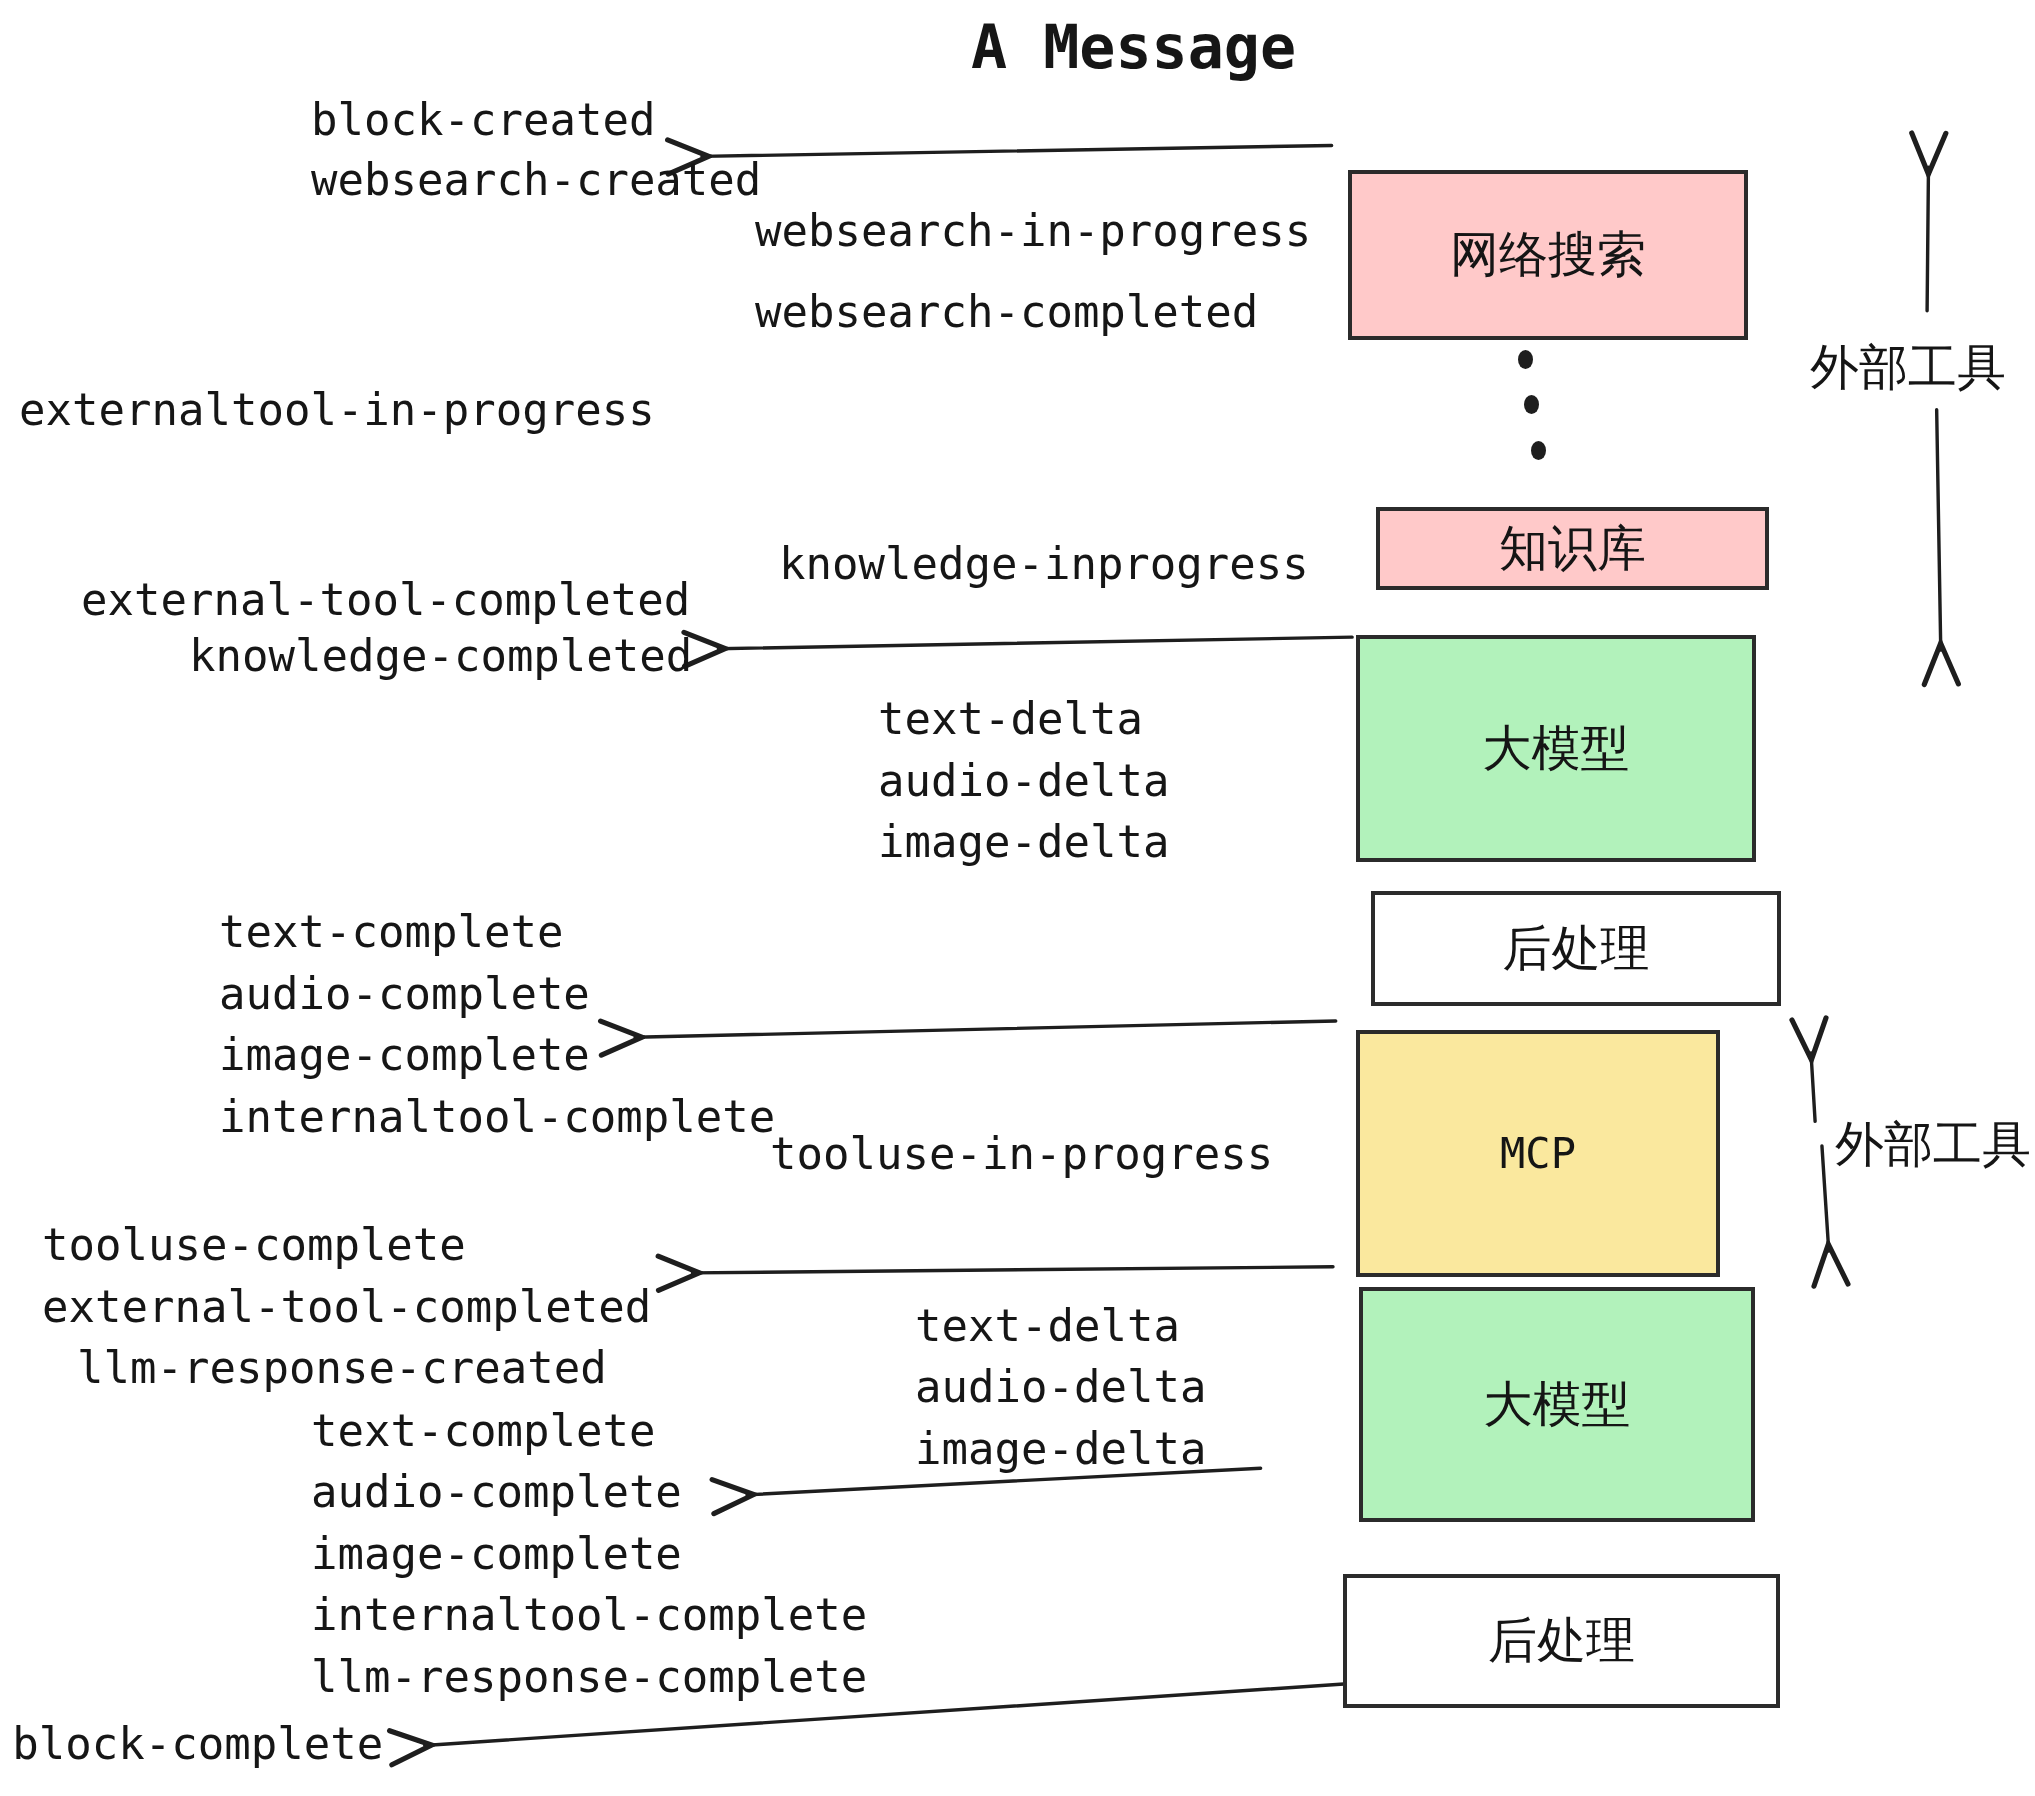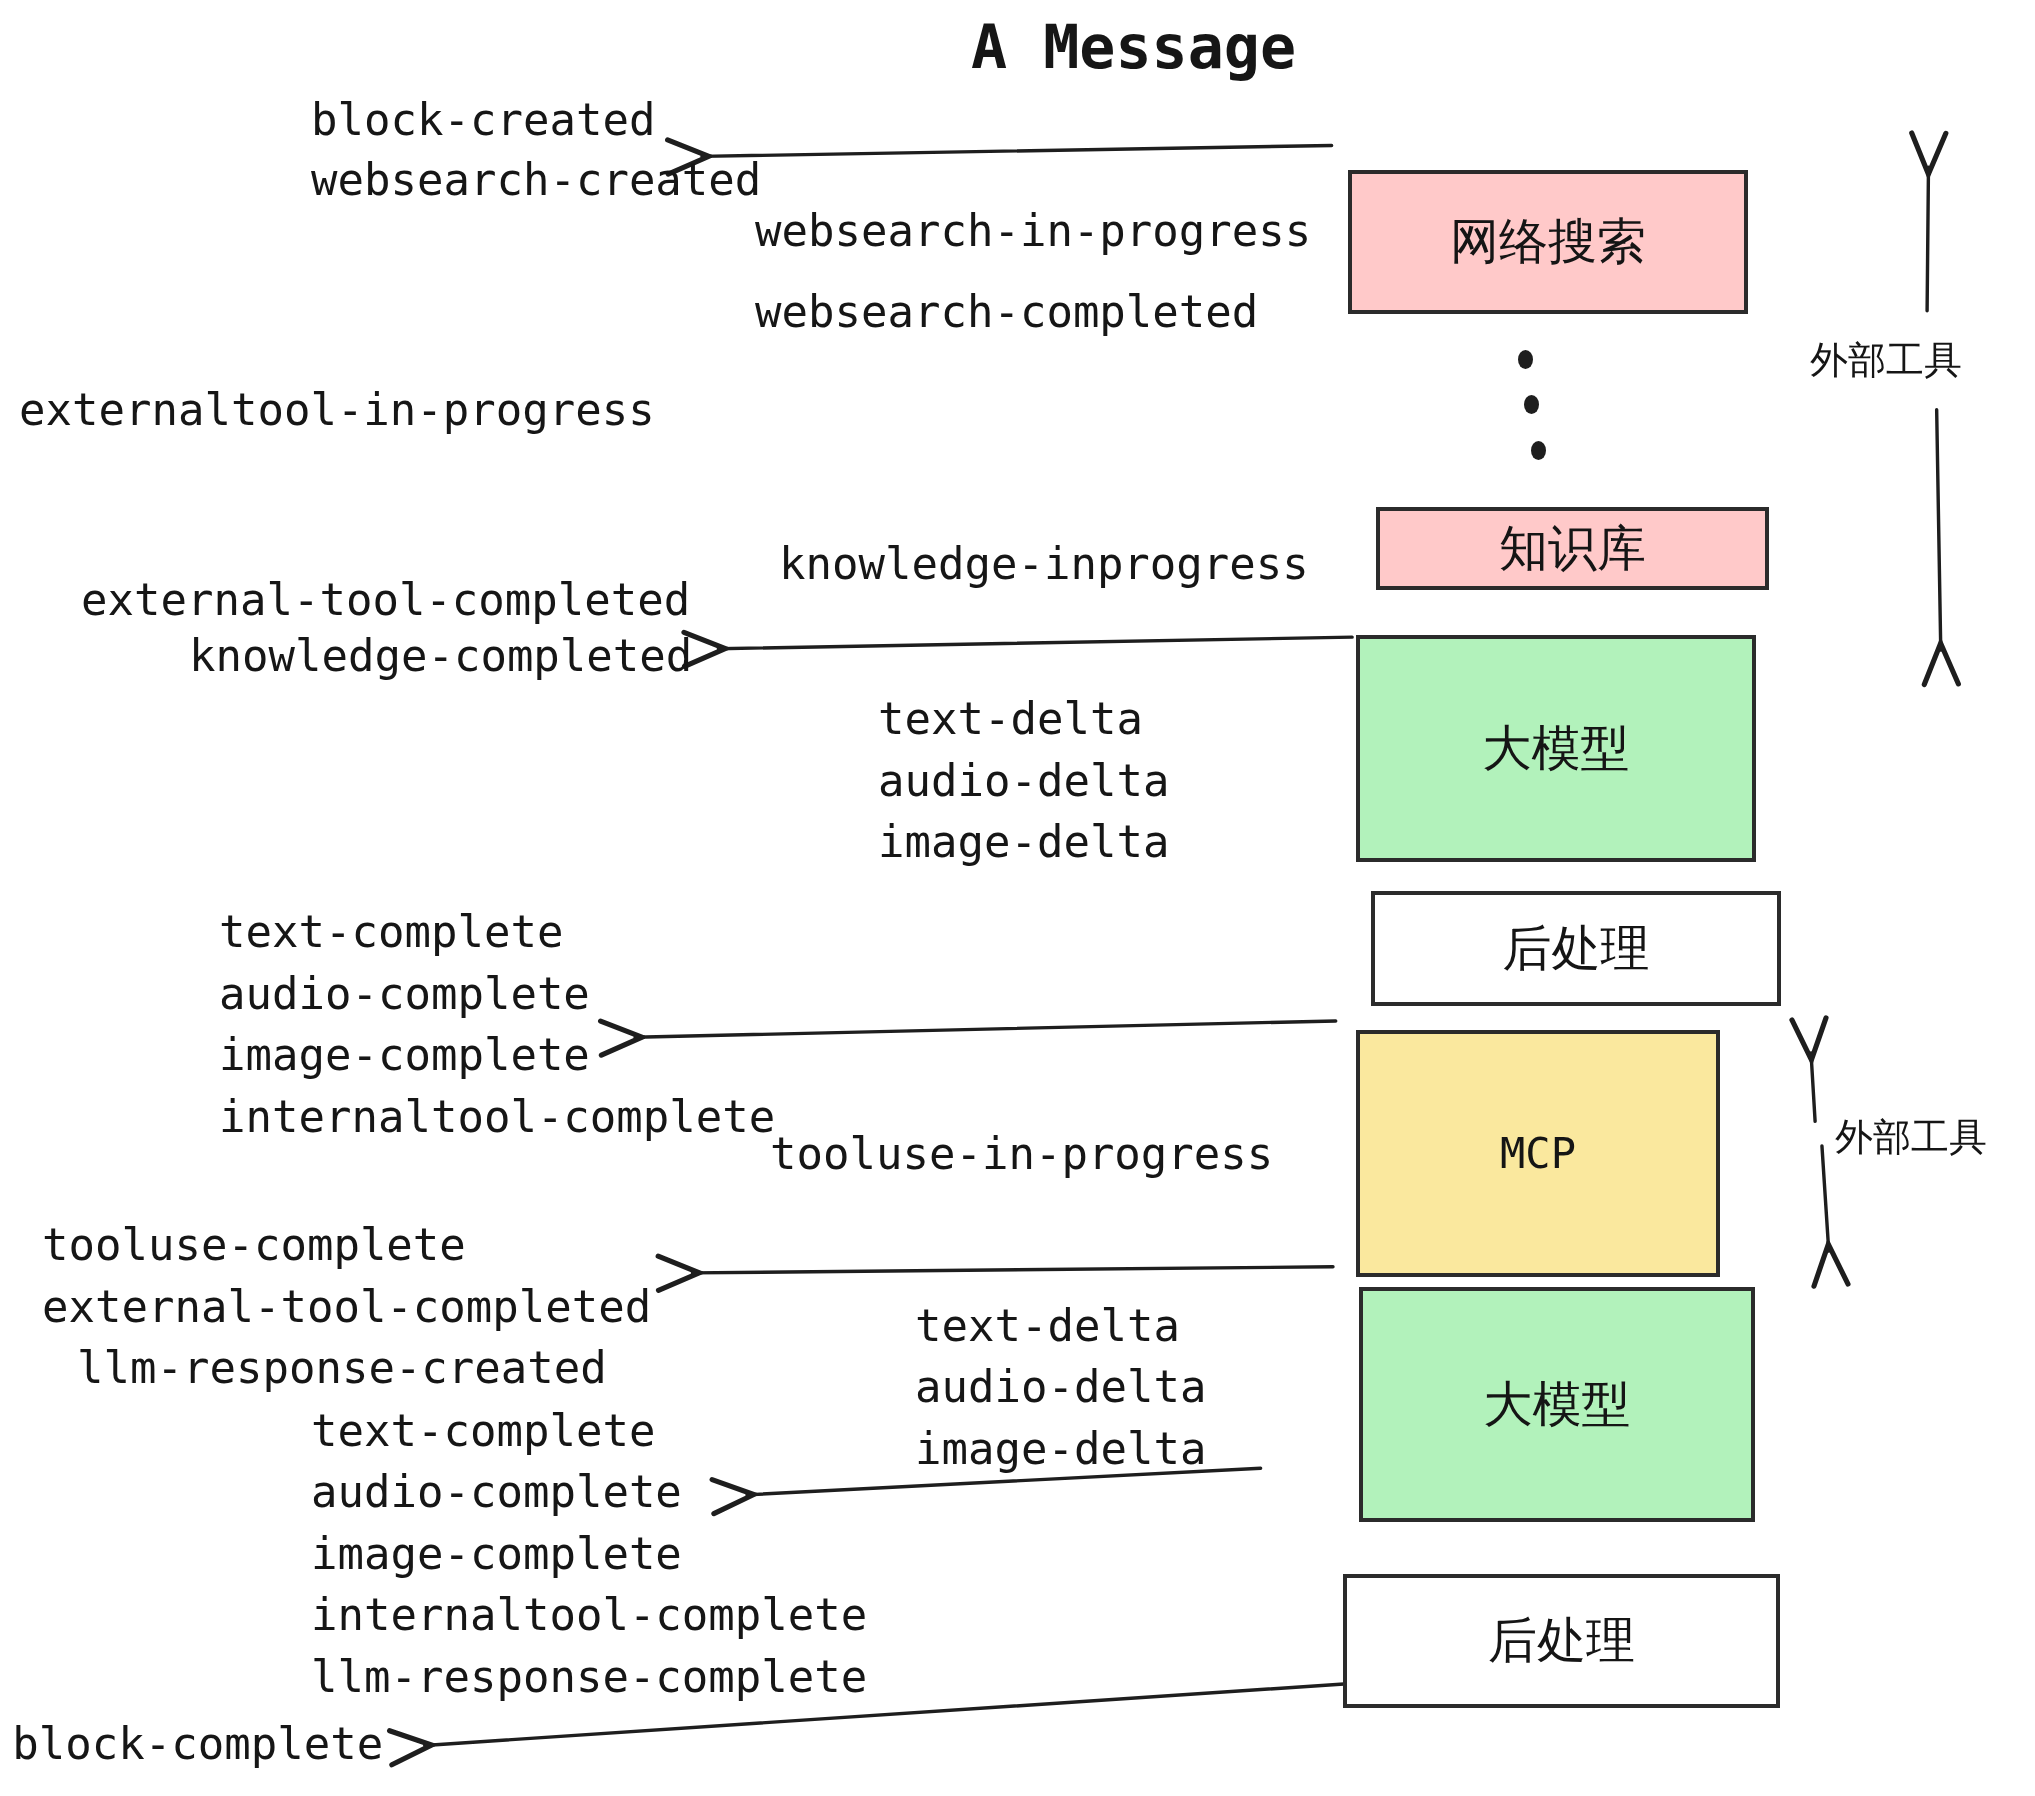--- a/index.html
+++ b/index.html
@@ -25,21 +25,21 @@
   }
   .box .mono-label{
     font-family:"DejaVu Sans Mono",monospace;font-size:42px;color:#151515;white-space:nowrap;
   }
   .pink{background:var(--pink,#ffc9c9);}
   .green{background:var(--green,#b2f2bb);}
   .yellow{background:var(--yellow,#fae89e);}
   .white{background:#ffffff;}
   .side-label{
     position:absolute;font-family:"Liberation Sans","DejaVu Sans",sans-serif;
-    font-size:38px;color:#151515;white-space:nowrap;
+    font-size:49px;color:#151515;white-space:nowrap;
   }
   .dot{
     position:absolute;width:15px;height:19px;border-radius:50%;background:#1e1e1e;
   }
   svg.arrows{position:absolute;left:0;top:0;width:2035px;height:1796px;pointer-events:none;}
   svg.arrows path.shaft{stroke:var(--arrow,#1e1e1e);stroke-width:5;fill:none;stroke-linecap:round;}
 </style>
 </head>
 <body>
 
@@ -61,21 +61,21 @@
 
     <path class="shaft" d="M2822,455 L2824,245" marker-end="url(#ah)"></path>
     <path class="shaft" d="M2836,600 L2842,952" marker-end="url(#ah)"></path>
 
     <path class="shaft" d="M2658,1642 L2652,1542" marker-end="url(#ah)"></path>
     <path class="shaft" d="M2668,1678 L2678,1832" marker-end="url(#ah)"></path>
   </svg>
 
   <div class="title">A Message</div>
 
-  <div class="box pink" style="left:1348px;top:170px;width:400px;height:144px;">
+  <div class="box pink" style="left:1348px;top:170px;width:400px;height:170px;">
     <span class="cn">网络搜索</span>
   </div>
   <div class="box pink" style="left:1376px;top:507px;width:393px;height:83px;">
     <span class="cn">知识库</span>
   </div>
   <div class="box green" style="left:1356px;top:635px;width:400px;height:227px;">
     <span class="cn">大模型</span>
   </div>
   <div class="box white" style="left:1371px;top:891px;width:410px;height:115px;">
     <span class="cn">后处理</span>

